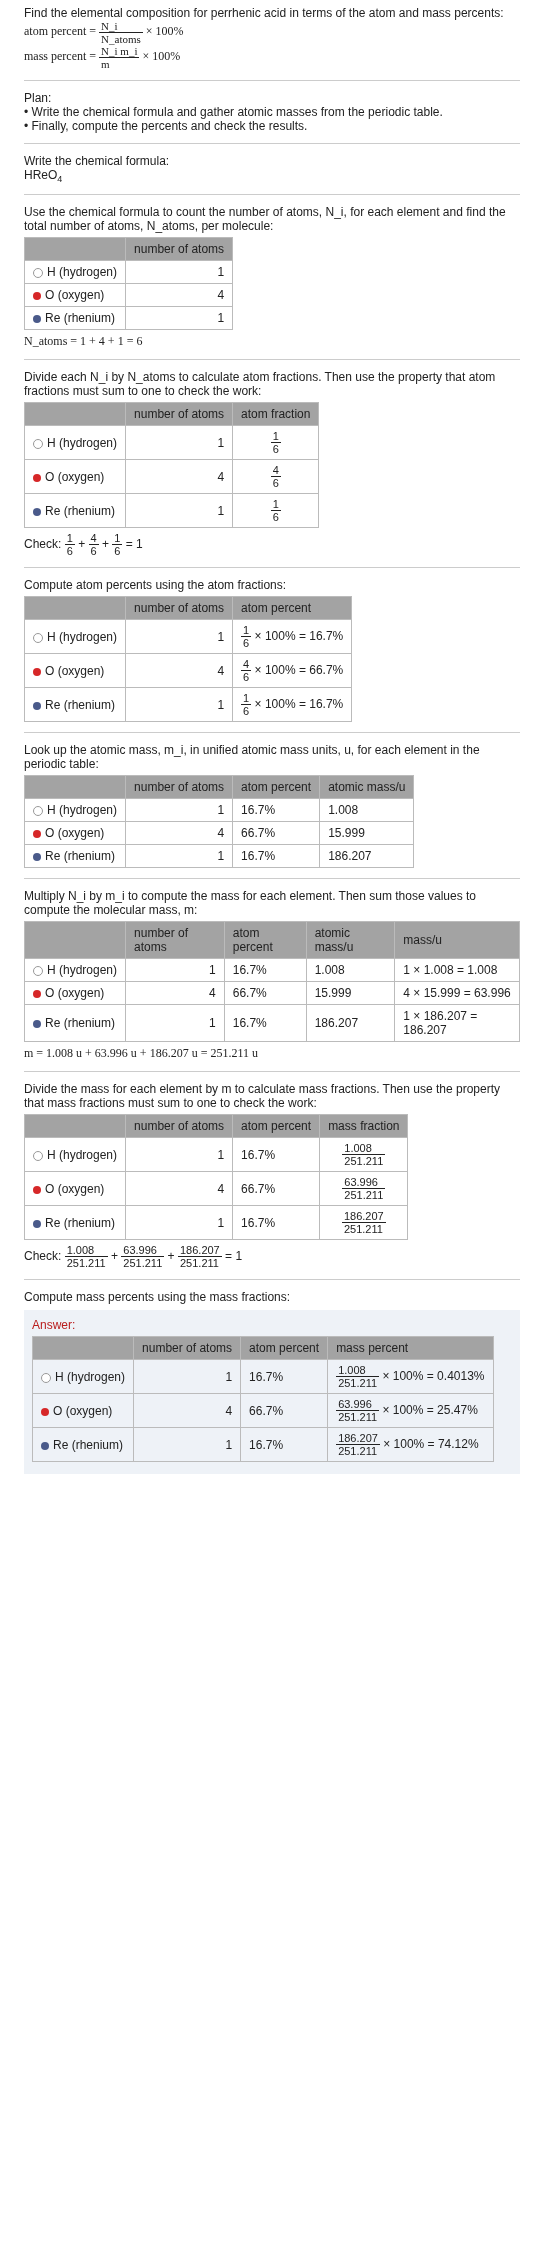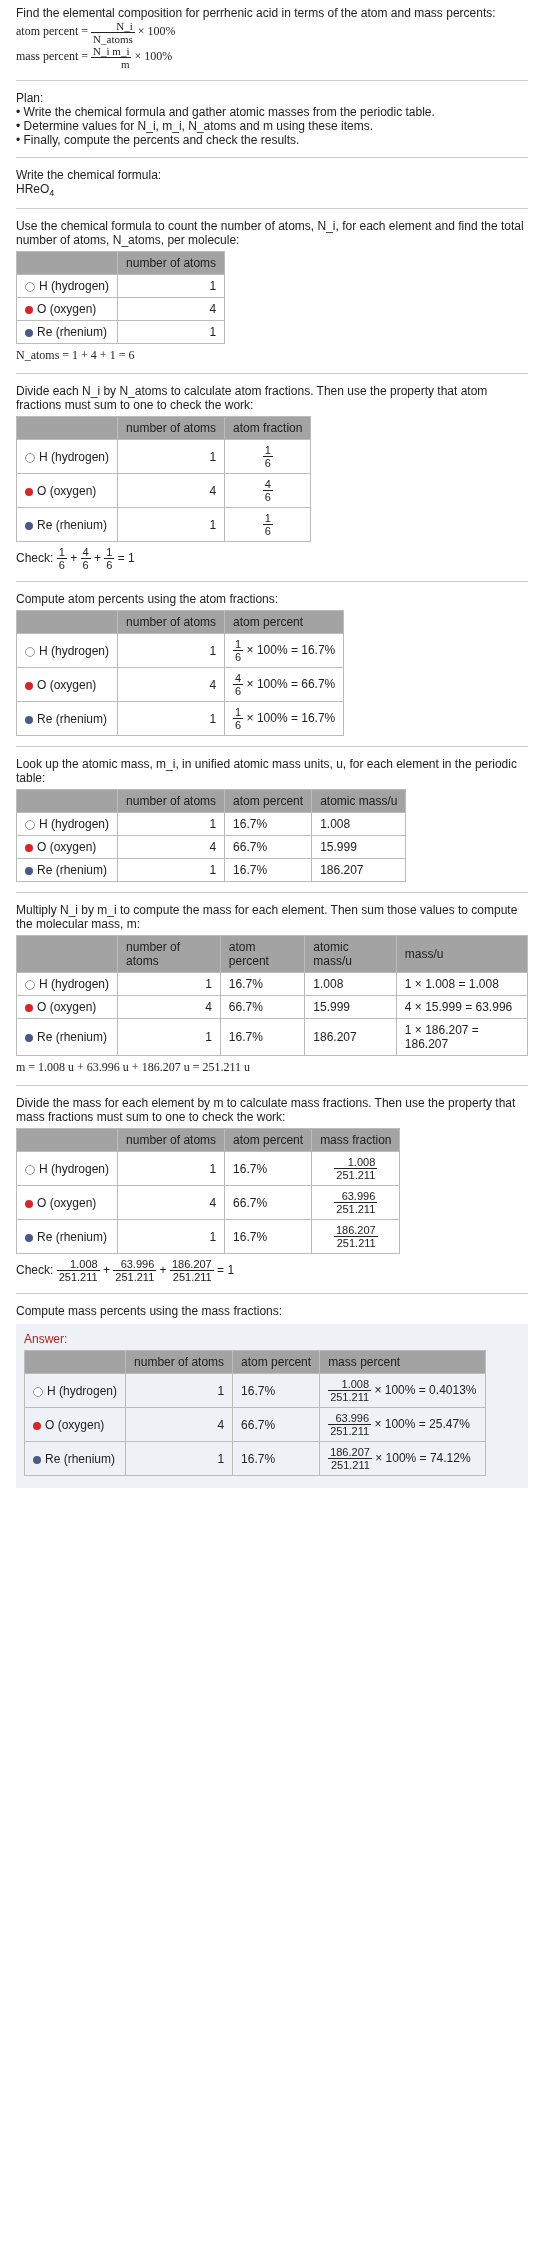--- a/index.html
+++ b/index.html
@@ -1,50 +1,49 @@
 <!DOCTYPE html>
 <html><head>
 <meta charset="utf-8">
 <style>
 body{font-family:sans-serif;font-size:12px;color:#222;width:544px;margin:0;background:#fff}
-.content{padding:6px 16px}
+.content{padding:6px 24px}
 .formula{font-family:serif;}
 table{border-collapse:collapse;margin:4px 0}
 th,td{border:1px solid #bbb;padding:4px 8px;text-align:left;font-weight:normal}
 th{background:#a3a3a3}
 td.num{text-align:right}
 td.center{text-align:center}
 hr{border:none;border-top:1px solid #ccc;margin:10px 0}
 .dot{display:inline-block;width:8px;height:8px;border-radius:50%;margin-right:4px;vertical-align:middle}
 .dot-h{background:#fff;border:1px solid #999}
 .dot-o{background:#d62728}
 .dot-re{background:#4a5a8a}
 .answer-box{background:#eef2f7;padding:8px;margin-top:6px}
 .answer-label{color:#b91c1c;margin-bottom:4px}
-.frac{display:inline-block;text-align:right;vertical-align:middle;font-size:11px}
+.frac{display:inline-block;text-align:left;vertical-align:middle;font-size:11px}
 .frac .n{display:block;border-bottom:1px solid #222;padding:0 2px}
 .frac .d{display:block;padding:0 2px}
 .sub{vertical-align:sub;font-size:9px}
 .elabel{white-space:nowrap}
 </style>
 </head>
 <body>
 
 <div class="content">
 <div>Find the elemental composition for perrhenic acid in terms of the atom and mass percents:</div>
 <div class="formula">
 <span>atom percent = </span><span class="frac"><span class="n">N_i</span><span class="d">N_atoms</span></span><span> × 100%</span>
 </div>
 <div class="formula">
 <span>mass percent = </span><span class="frac"><span class="n">N_i m_i</span><span class="d">m</span></span><span> × 100%</span>
 </div>
 <hr>
 <div>Plan:</div>
 <div>• Write the chemical formula and gather atomic masses from the periodic table.</div>
-<div>• Determine values for N_i, m_i, N_atoms and m using these items.</div>
 <div>• Finally, compute the percents and check the results.</div>
 <hr>
 <div>Write the chemical formula:</div>
 <div><span>HReO</span><span class="sub">4</span></div>
 <hr>
 <div>Use the chemical formula to count the number of atoms, N_i, for each element and find the total number of atoms, N_atoms, per molecule:</div>
 <table>
 <tbody>
         <tr>
           <th></th>

